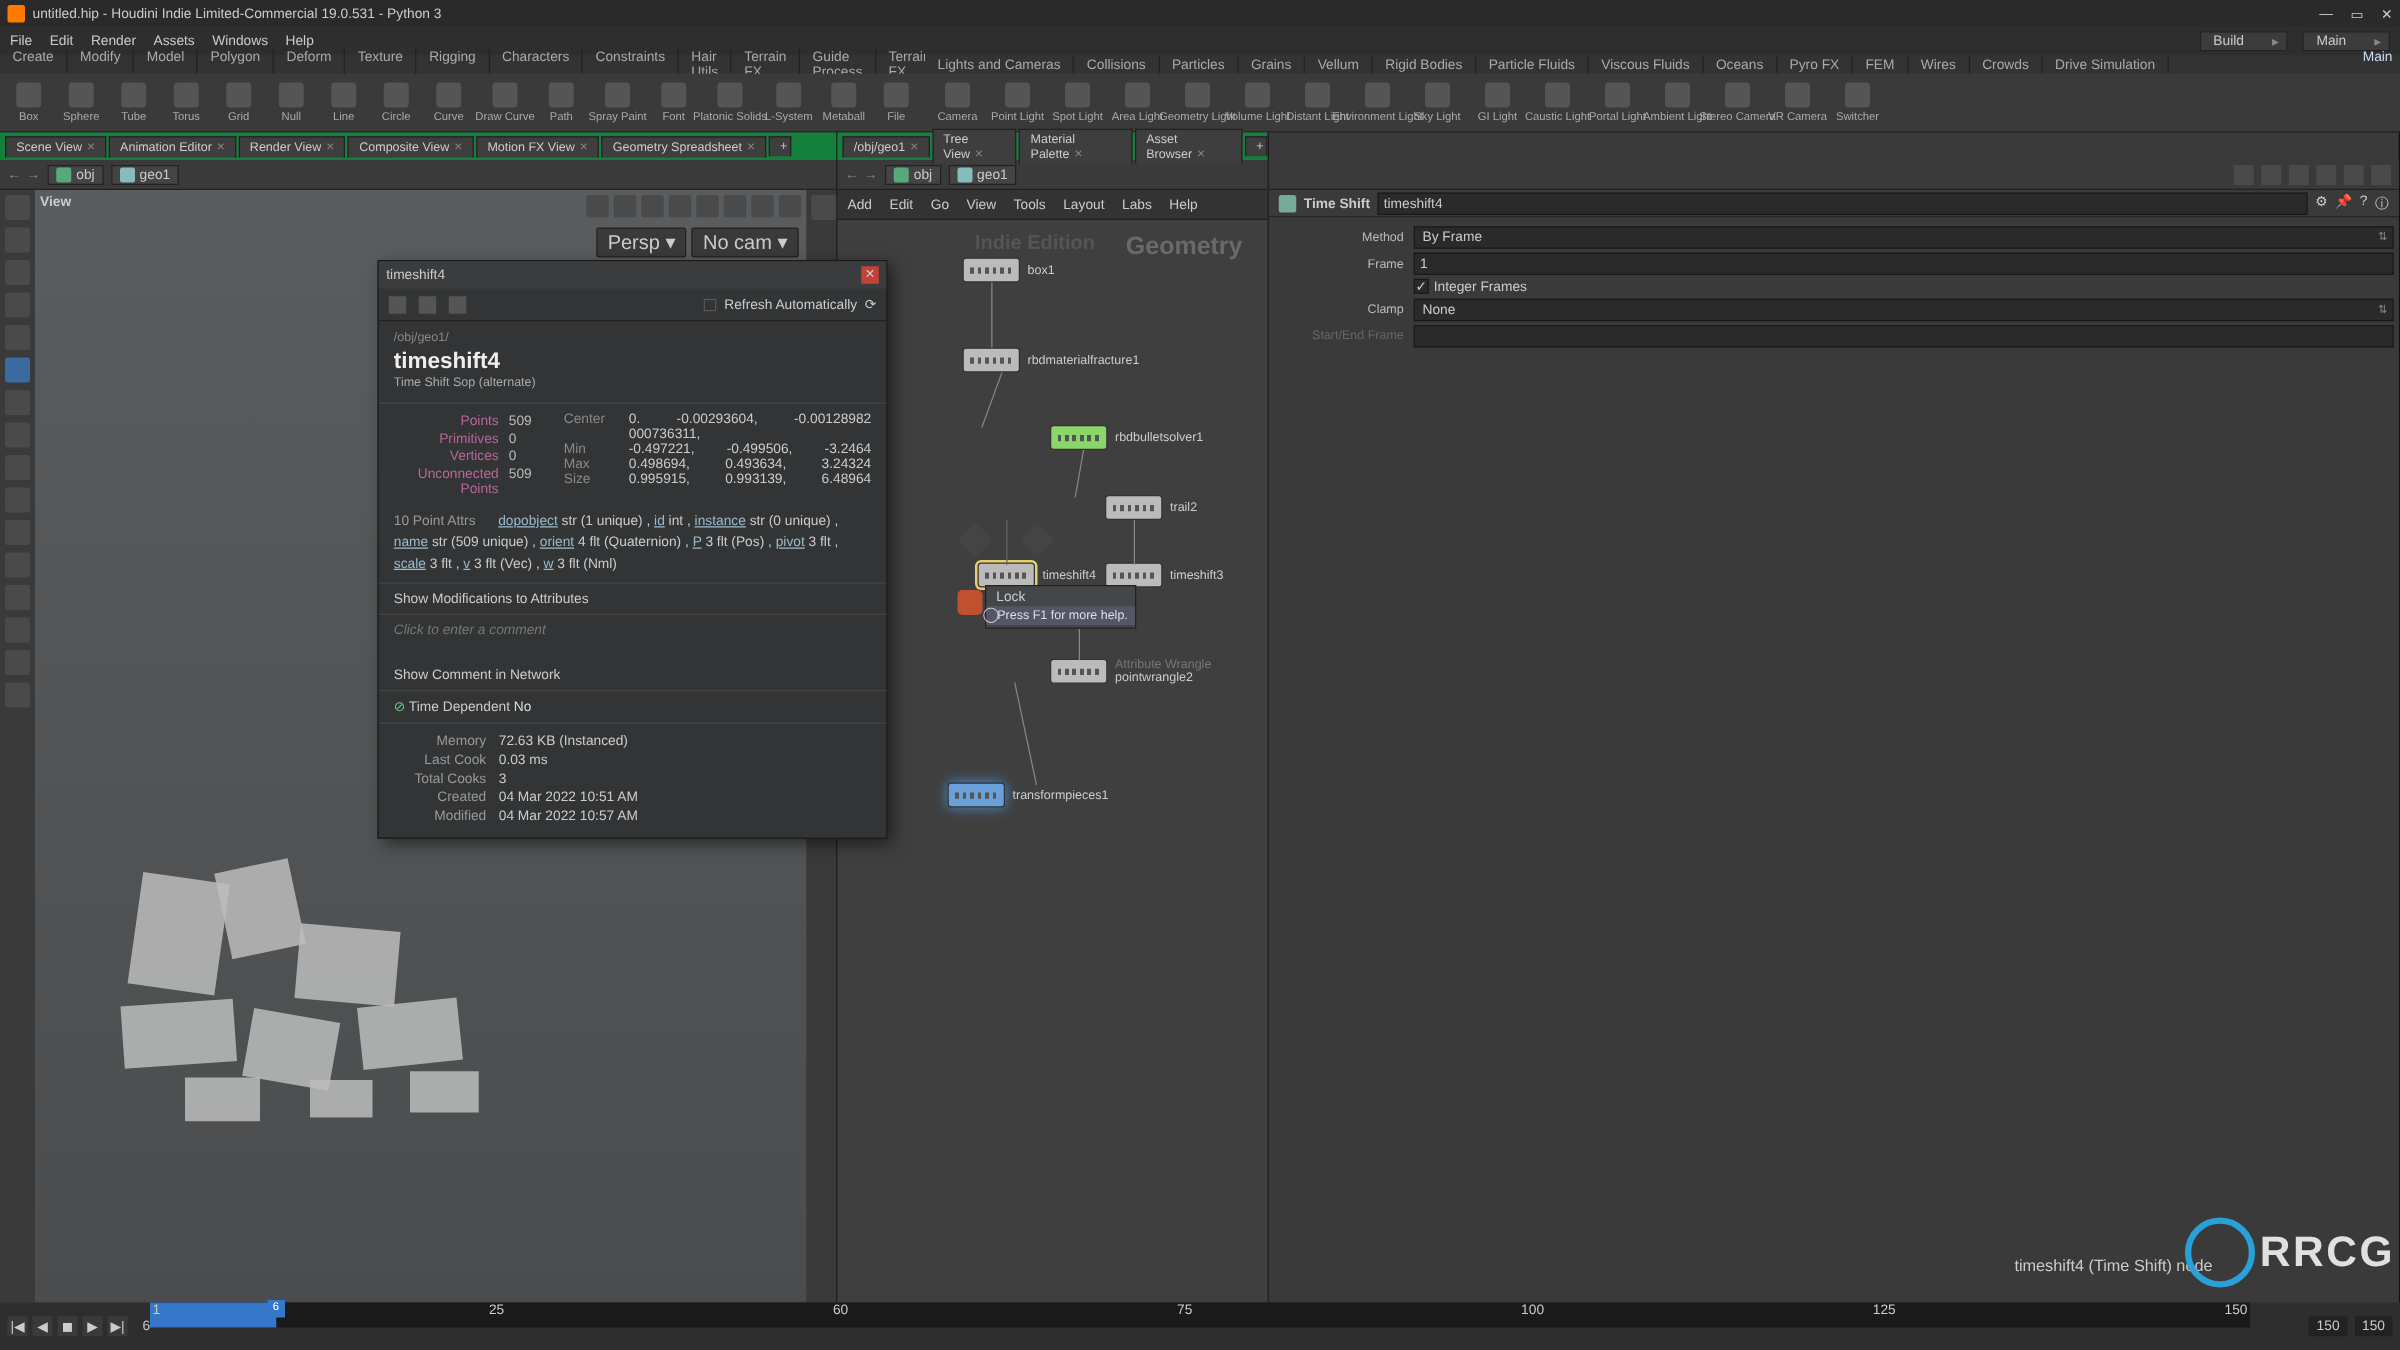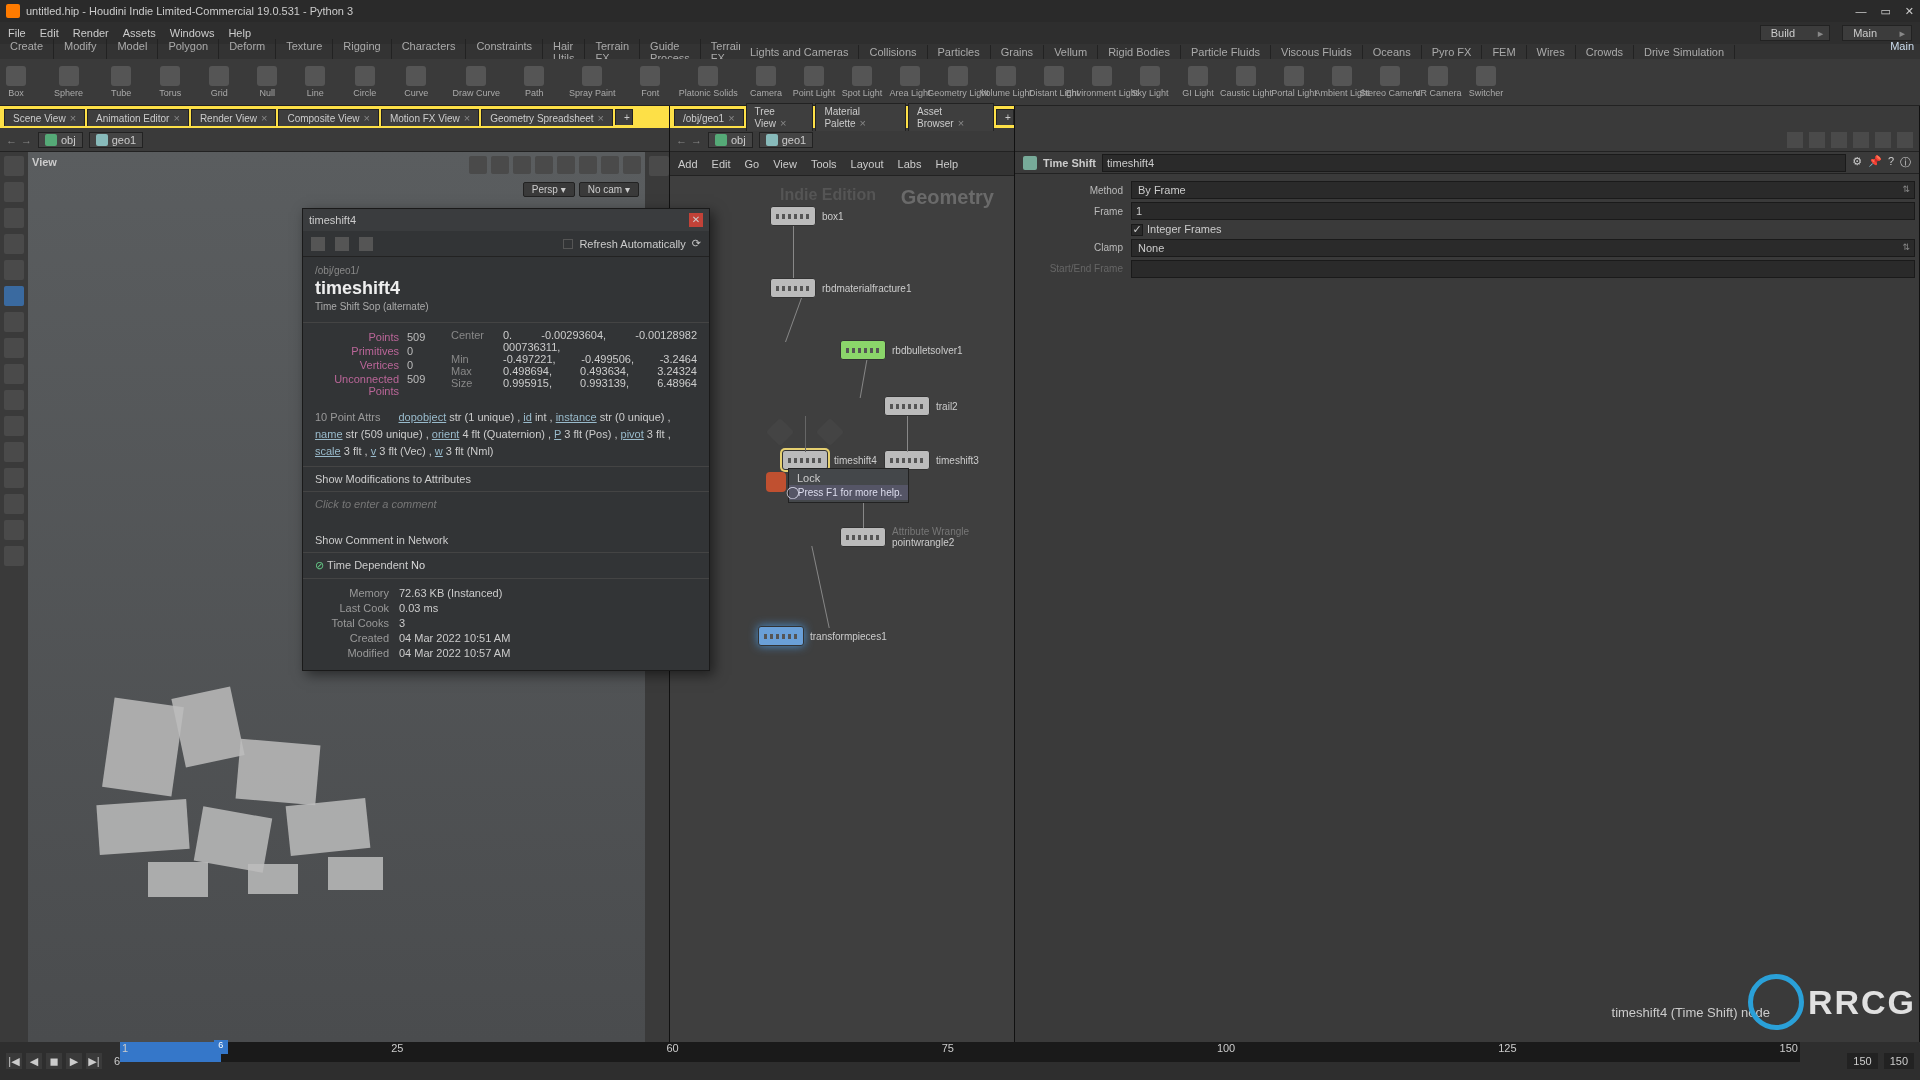--- a/index.html
+++ b/index.html
@@ -16,38 +16,38 @@
 .shelfset .tab { padding: 1px 10px; border-right: 1px solid #222; color: #aaa; }
 .shelf { height: 47px; background: #3a3a3a; display: flex; align-items: center; padding: 0 6px; gap: 8px; border-bottom: 1px solid #222; }
 .shelf .tool { display: flex; flex-direction: column; align-items: center; width: 40px; gap: 2px; }
 .shelf .tool .ico { width: 20px; height: 20px; background: #555; border-radius: 3px; }
 .shelf .tool .lbl { font-size: 9px; white-space: nowrap; color: #aaa; }
 .main { display: flex; height: calc(100% - 22px - 22px - 15px - 47px - 38px); }
 .pane { display: flex; flex-direction: column; border-right: 1px solid #111; }
 .pane.left { width: 670px; }
 .pane.mid { width: 345px; }
 .pane.right { flex: 1; }
-.panetabs { height: 22px; background: #fde047; display: flex; align-items: center; gap: 2px; padding-left: 4px; }
+.panetabs { height: 22px; background: #15803d; display: flex; align-items: center; gap: 2px; padding-left: 4px; }
 .panetabs .tab { background: #3e3e3e; padding: 2px 8px; border: 1px solid #222; border-bottom: none; font-size: 10px; position: relative; }
 .panetabs .tab .x { color: #888; margin-left: 4px; }
 .panetabs .tab.new { width: 16px; text-align: center; }
 .pathbar { height: 24px; background: #3a3a3a; display: flex; align-items: center; gap: 6px; padding: 0 6px; border-bottom: 1px solid #222; }
 .pathbar .nav { display: flex; gap: 4px; }
 .pathbar .nav span { color: #888; }
 .pathbar .chip { display: flex; align-items: center; gap: 4px; background: #444; padding: 1px 6px; border: 1px solid #222; }
 .pathbar .chip .ci { width: 12px; height: 12px; background: #5a7; border-radius: 2px; }
 .viewport-wrap { flex: 1; display: flex; position: relative; }
 .sidetools { width: 28px; background: #3a3a3a; display: flex; flex-direction: column; gap: 6px; padding: 4px; }
 .sidetools .t { width: 20px; height: 20px; background: #4a4a4a; border-radius: 2px; }
 .viewport { flex: 1; background: linear-gradient(#5a5d5f, #4a4c4e); position: relative; }
 .vp-tools { position: absolute; top: 4px; left: 4px; display: flex; gap: 4px; align-items: center; }
 .vp-tools-r { position: absolute; top: 4px; right: 4px; display: flex; gap: 4px; }
 .vp-tools-r .t { width: 18px; height: 18px; background: #4a4a4a; border-radius: 2px; }
 .vp-pills { position: absolute; top: 30px; right: 6px; display: flex; gap: 4px; }
-.vp-pills .pill { background: #3a3a3a; border: 1px solid #222; padding: 1px 8px; font-size: 10px; border-radius: 2px; }
+.vp-pills .pill { background: #3a3a3a; border: 1px solid #222; padding: 1px 8px; font-size: 16px; border-radius: 2px; }
 .debris { position: absolute; left: 60px; bottom: 120px; width: 360px; height: 280px; }
 .debris .rock { position: absolute; background: #bcbcbc; opacity: 0.85; }
 .info-popup { position: absolute; top: 56px; left: 302px; width: 408px; background: #323436; border: 1px solid #1a1a1a; box-shadow: 4px 4px 12px rgba(0,0,0,0.5); z-index: 100; }
 .info-popup .hdr { height: 22px; background: #3a3c3e; display: flex; align-items: center; justify-content: space-between; padding: 0 6px; }
 .info-popup .hdr .close { width: 14px; height: 14px; background: #c24238; text-align: center; line-height: 13px; font-size: 10px; }
 .info-popup .tbar { height: 26px; display: flex; align-items: center; gap: 10px; padding: 0 8px; border-bottom: 1px solid #222; }
 .info-popup .tbar .ic { width: 14px; height: 14px; background: #555; }
 .info-popup .tbar .refresh { margin-left: auto; display: flex; align-items: center; gap: 6px; }
 .info-popup .body { padding: 8px 12px; }
 .info-popup .path { color: #888; font-size: 10px; }
@@ -166,21 +166,21 @@
       <div class="tab">Oceans</div>
       <div class="tab">Pyro FX</div>
       <div class="tab">FEM</div>
       <div class="tab">Wires</div>
       <div class="tab">Crowds</div>
       <div class="tab">Drive Simulation</div>
     </div>
 </div>
 
 <div style="display:flex;">
-  <div class="shelf" style="flex:0 0 740px; overflow:hidden;gap:28px;" id="shelf-left">
+  <div class="shelf" style="flex:0 0 740px; overflow:hidden;" id="shelf-left">
       <div class="tool">
         <div class="ico"></div>
         <div class="lbl">Box</div>
       </div>
       <div class="tool">
         <div class="ico"></div>
         <div class="lbl">Sphere</div>
       </div>
       <div class="tool">
         <div class="ico"></div>

